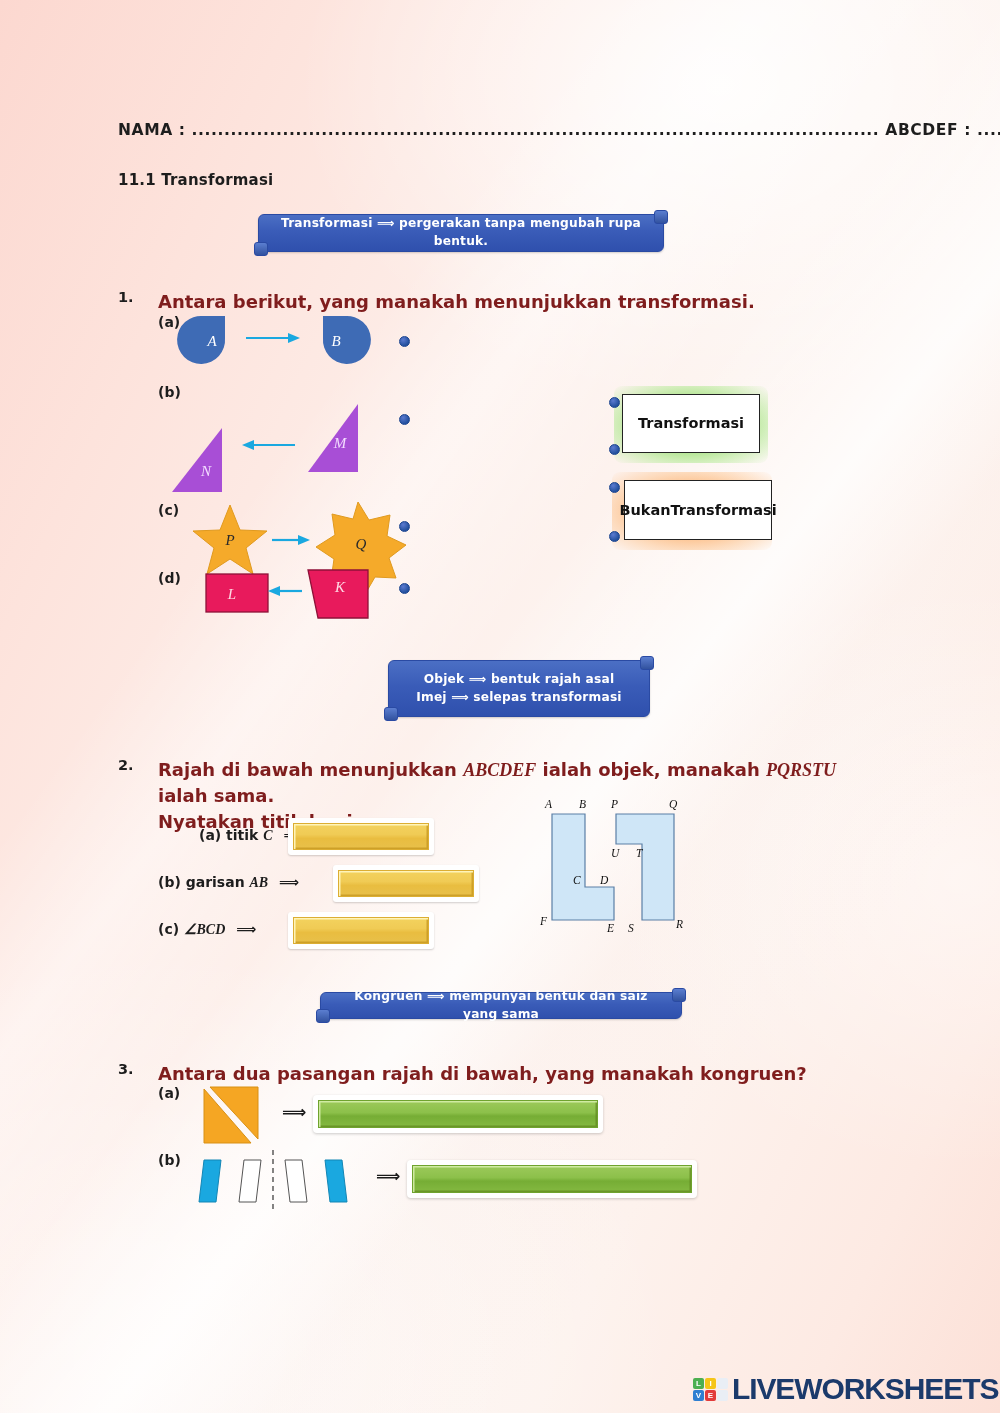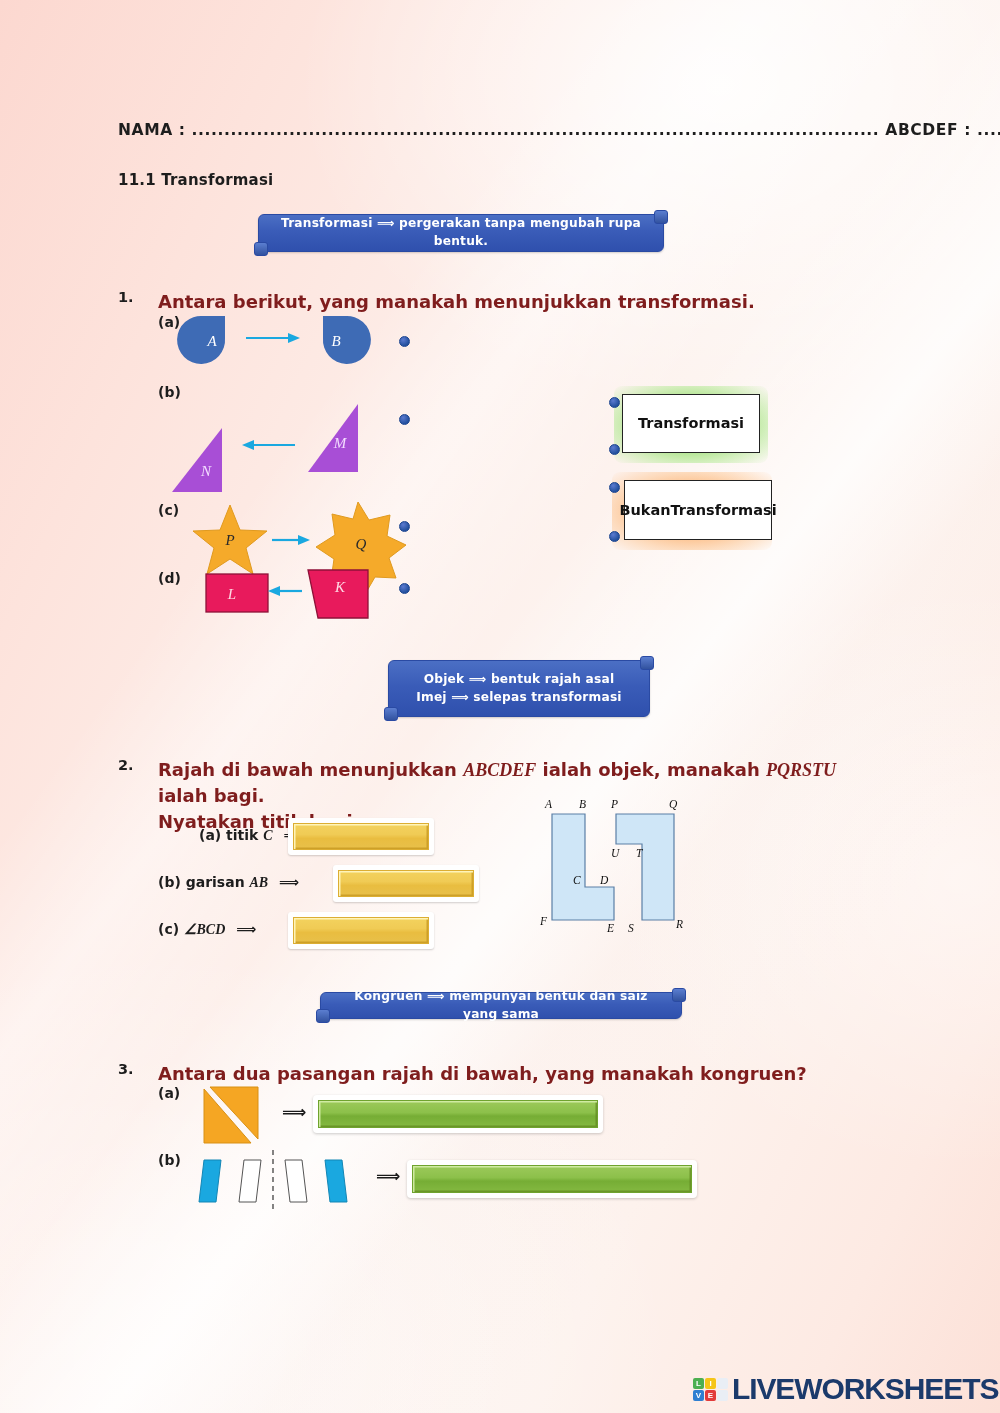--- a/index.html
+++ b/index.html
@@ -256,21 +256,21 @@
 
   <div id="banner-objek-imej" class="banner hand">
     <div>
       <span>Objek ⟹ bentuk rajah asal</span><br>
       <span>Imej ⟹ selepas transformasi</span>
     </div>
   </div>
 
   <div id="q2-num" class="qnum hand">2.</div>
   <div id="q2-text" class="qtext hand">
-    <span>Rajah di bawah menunjukkan </span><span class="mathit">ABCDEF</span><span> ialah objek, manakah </span><span class="mathit">PQRSTU</span><span> ialah bagi.</span><br>
+    <span>Rajah di bawah menunjukkan </span><span class="mathit">ABCDEF</span><span> ialah objek, manakah </span><span class="mathit">PQRSTU</span><span> ialah sama.</span><br>
     <span>Nyatakan titik bagi</span>
   </div>
 
   <div class="sublabel hand" style="left:158px; top:827px;margin-left:41px;">
     <span>(a) titik </span><span class="mathit">C</span>
     <span style="font-family:'DejaVu Sans',sans-serif; margin-left:6px;">⟹</span>
   </div>
   <div class="sublabel hand" style="left:158px; top:874px;">
     <span>(b)  garisan </span><span class="mathit">AB</span>
     <span style="font-family:'DejaVu Sans',sans-serif; margin-left:6px;">⟹</span>

